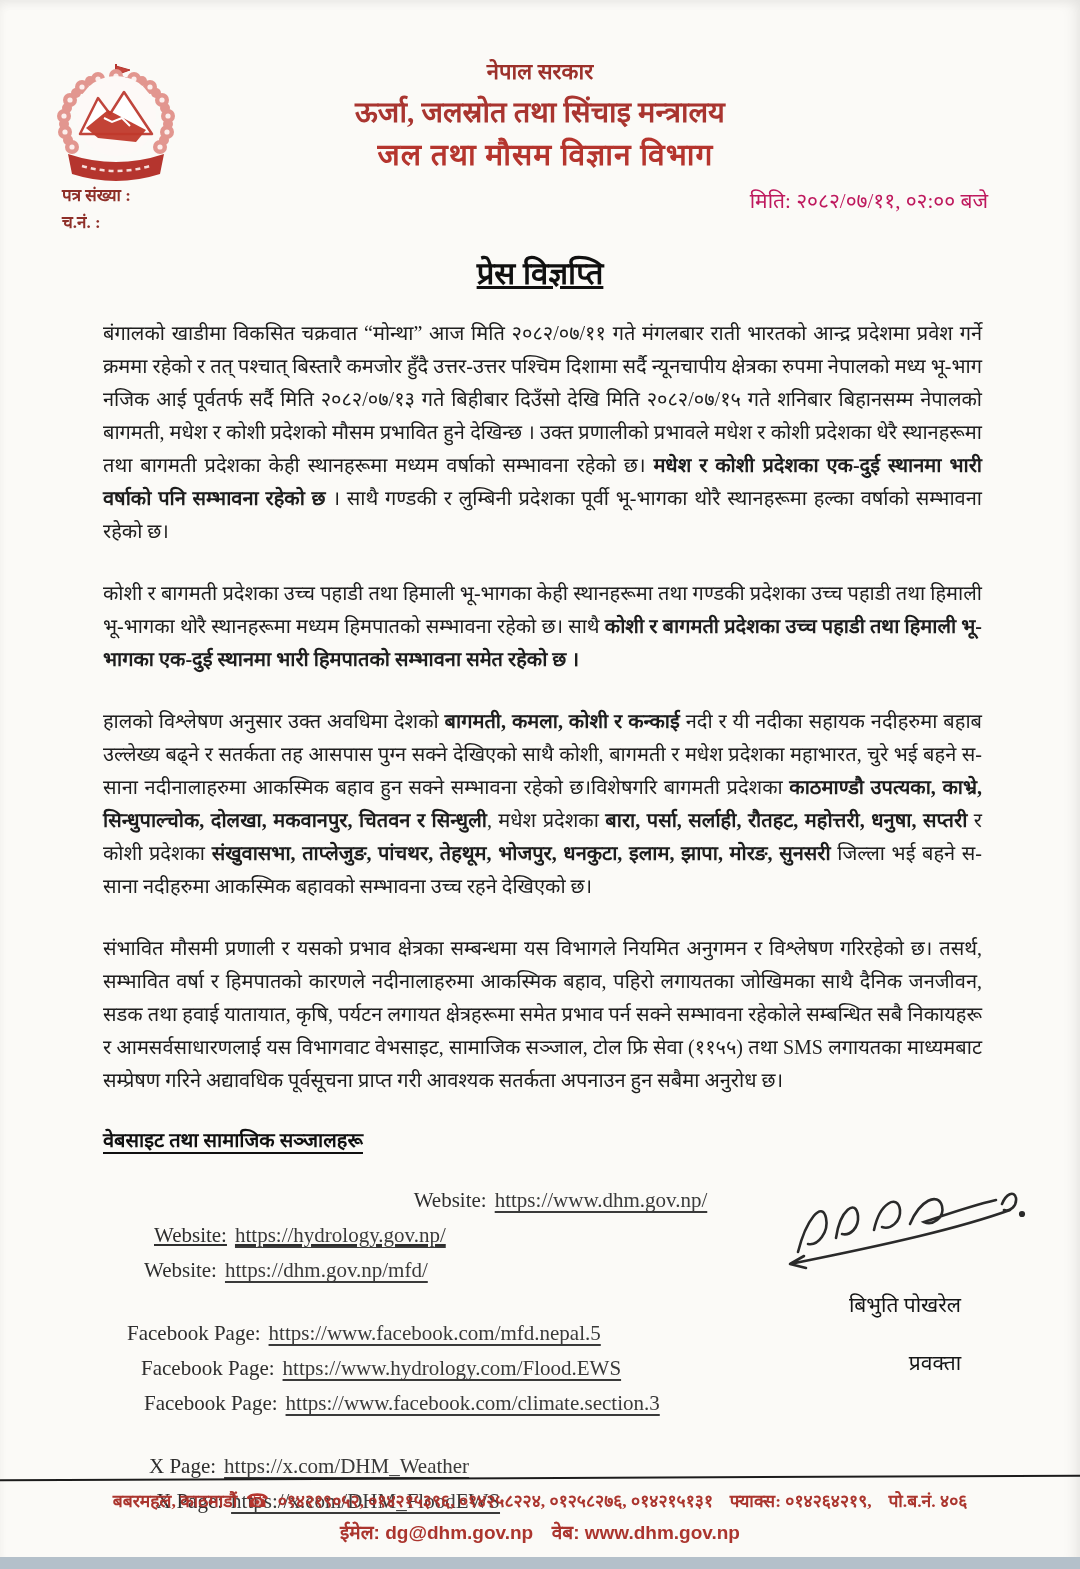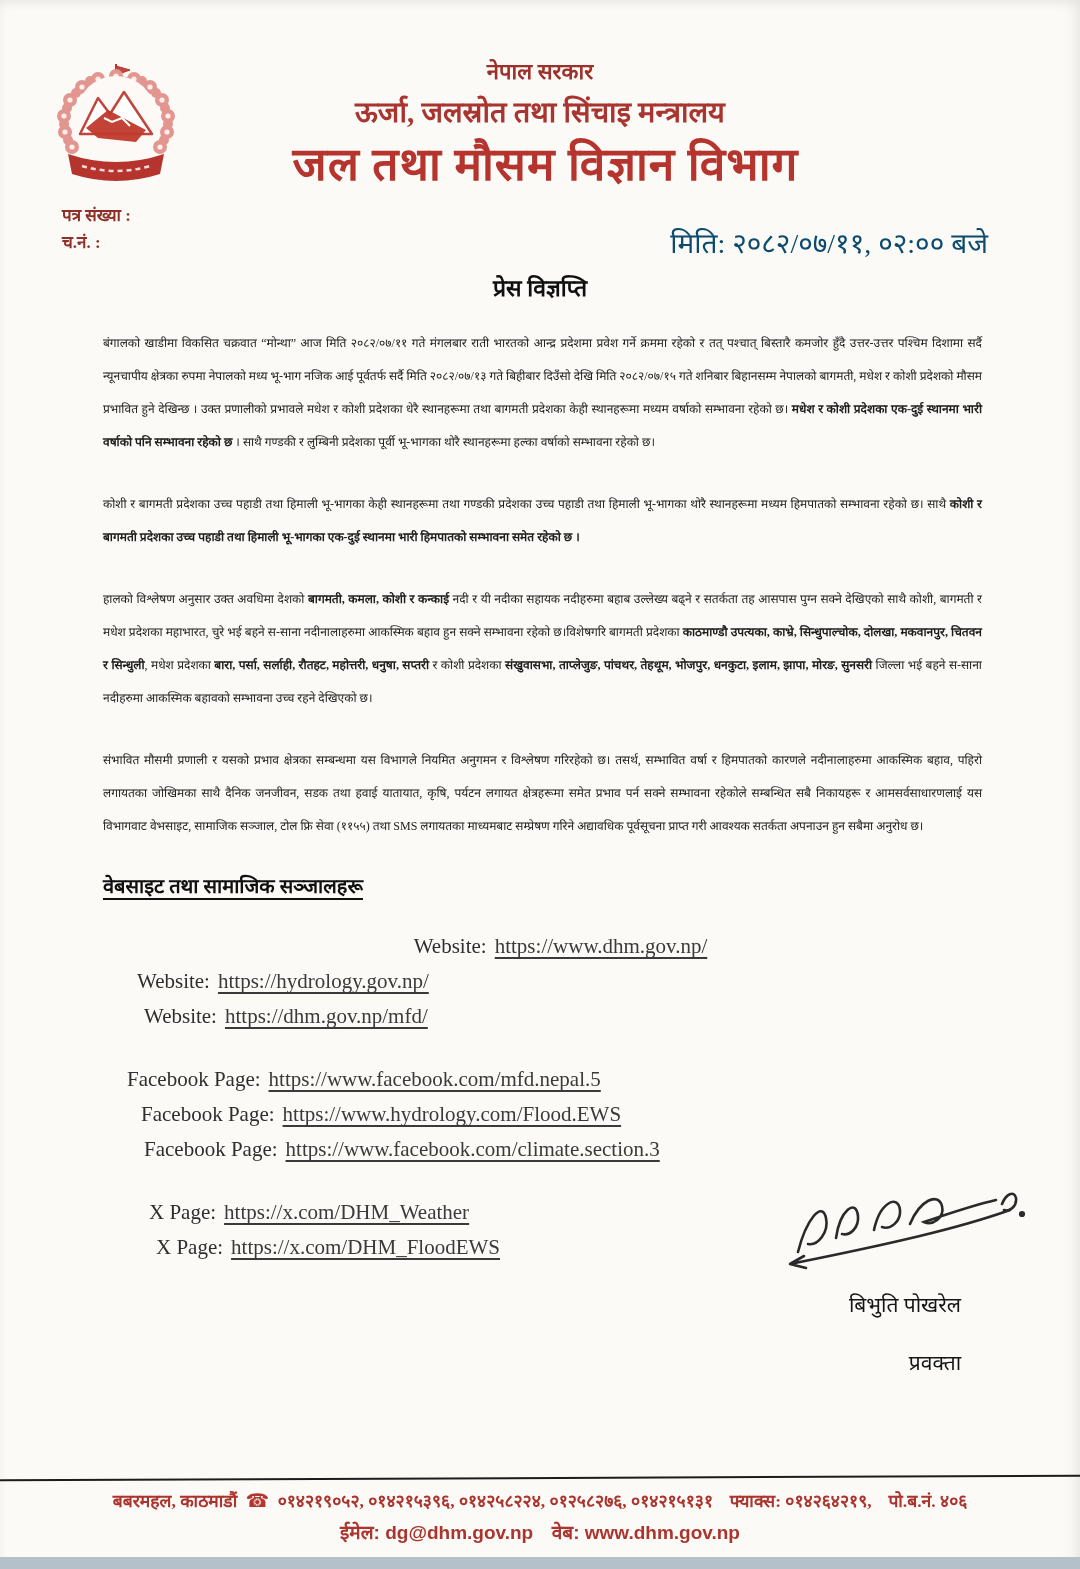--- a/index.html
+++ b/index.html
@@ -3,39 +3,39 @@
 <meta charset="utf-8">
 <style>
   html,body{margin:0;padding:0;background:#d8d8d4;}
   .page{position:relative;width:1080px;height:1569px;background:#fbfaf7;overflow:hidden;
         font-family:"Liberation Serif","DejaVu Sans",serif;color:#1d1d1d;
         box-shadow:inset -6px 0 14px rgba(0,0,0,.06), inset 0 4px 10px rgba(0,0,0,.04);}
   
   .hdr-center{text-align:center;padding-top:58px;line-height:1.25;}
   .gov{font-size:22px;font-weight:bold;color:#9c312b;}
   .ministry{font-size:29px;font-weight:bold;color:#a93530;margin-top:8px;}
-  .dept{font-size:46px;font-weight:bold;color:#b5352e;margin-top:6px;letter-spacing:1px;margin-left:11px;}
+  .dept{font-size:30px;font-weight:bold;color:#b5352e;margin-top:6px;letter-spacing:1px;margin-left:11px;}
   .logo{position:absolute;left:52px;top:58px;}
   .meta{position:relative;height:52px;margin-top:10px;}
   .letter-no{position:absolute;left:62px;top:0;font-size:17px;font-weight:bold;color:#8e2f28;}
   .ch-no{position:absolute;left:62px;top:27px;font-size:17px;font-weight:bold;color:#8e2f28;}
-  .date-line{position:absolute;right:92px;top:20px;font-size:28px;color:#0c4a6e;}
-  .doc-title{text-align:center;font-size:23px;font-weight:bold;margin-top:16px;color:#101010;}
+  .date-line{position:absolute;right:92px;top:3px;font-size:21px;color:#be185d;}
+  .doc-title{text-align:center;font-size:31px;font-weight:bold;margin-top:16px;color:#101010;text-decoration:underline;}
   
-  .content{margin:24px 98px 14px 103px;font-size:12px;line-height:33px;text-align:justify;}
+  .content{margin:24px 98px 14px 103px;font-size:20px;line-height:33px;text-align:justify;}
   .content p{margin:0 0 29px 0;}
   .b{font-weight:bold;}
   
   .links{margin:4px 98px 0 103px;font-size:20px;}
   .links-heading{font-weight:bold;text-decoration:underline;text-underline-offset:5px;
                  font-size:20px;color:#101010;margin-bottom:30px;}
   .link-line{font-size:21px;line-height:35px;color:#2e2e2e;white-space:nowrap;}
   .url{text-decoration:underline;text-underline-offset:4px;color:#3a3a3a;}
   .grp{margin-bottom:28px;}
-  .ind1{margin-left:36px;text-align:center;} .ind2{margin-left:34px;} .ind3{margin-left:41px;}
+  .ind1{margin-left:36px;text-align:center;} .ind2{margin-left:51px;text-decoration:underline;} .ind3{margin-left:41px;}
   .ind4{margin-left:24px;} .ind5{margin-left:38px;} .ind6{margin-left:41px;}
   .ind7{margin-left:46px;} .ind8{margin-left:53px;}
   
   .sig{position:absolute;left:760px;top:1180px;width:290px;text-align:center;}
   .sig-name{font-size:21px;color:#151515;margin-top:6px;}
   .sig-role{font-size:21px;color:#151515;margin-top:30px;margin-left:60px;}
   
   .footer-rule{position:absolute;left:0;top:1477px;width:1080px;border-top:2px solid #1c1c1c;transform:rotate(-0.25deg);}
   .footer{position:absolute;left:0;top:1488px;width:1080px;text-align:center;color:#ab352e;font-weight:bold;}
   .f1{font-size:17.5px;}

